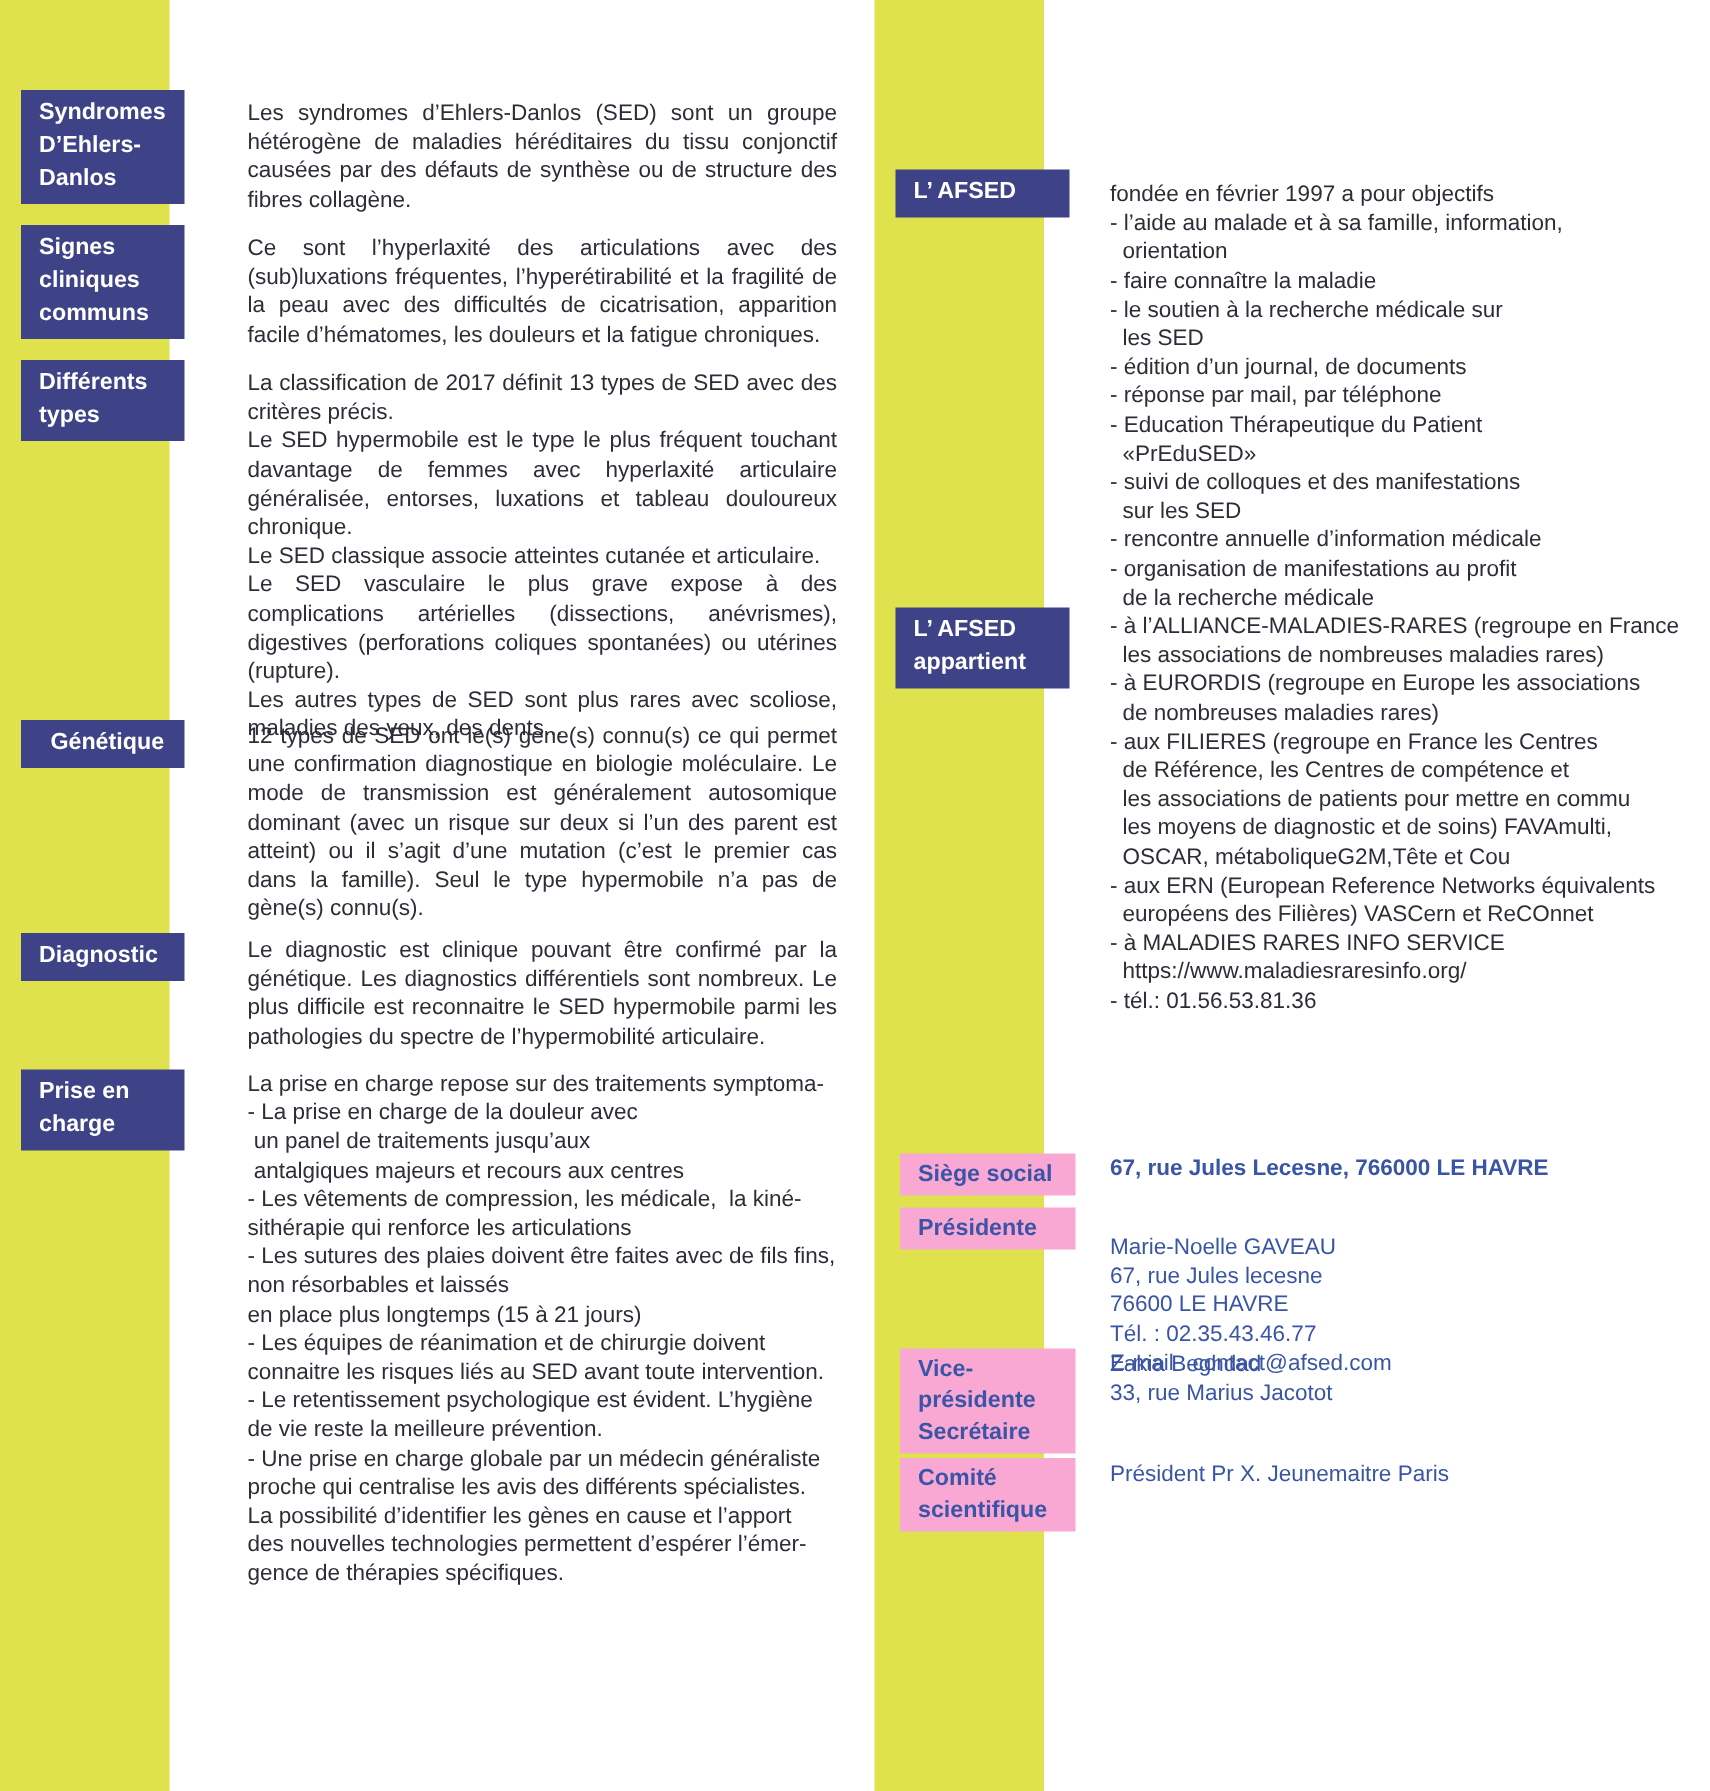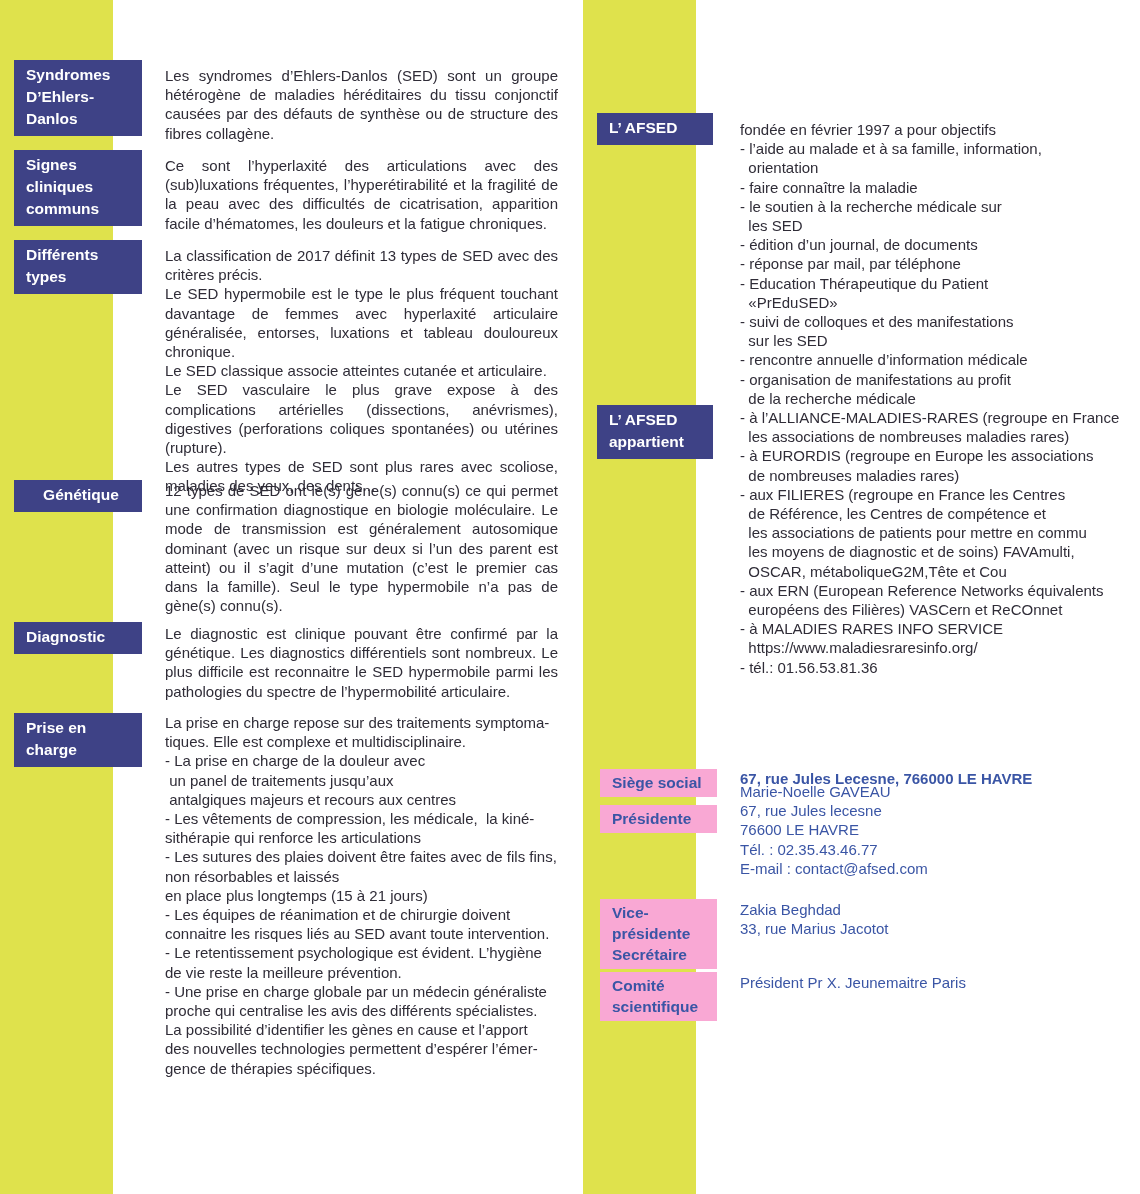--- a/index.html
+++ b/index.html
@@ -14,21 +14,21 @@
   .accent-bar{
     position:absolute;top:0;bottom:0;
     background:#dfe24c;
   }
   #bar-left{left:0;width:113px;}
   #bar-right{left:583px;width:113px;}
 
   .label-box{
     position:absolute;
     box-sizing:border-box;
-    width:128px;
+    width:109px;
     background:#3e4286;
     color:#ffffff;
     font-size:15.5px;
     font-weight:700;
     line-height:22px;
     padding:4px 6px 6px 12px;
   }
   .label-box.white{
     background:#f9a8d4;
     color:#3a55a5;
@@ -101,21 +101,20 @@
 <div class="text-block left-text" style="top:624px;">
     <p class="para">Le diagnostic est clinique pouvant être confirmé par la génétique. Les diagnostics différentiels sont nombreux. Le plus difficile est reconnaitre le SED hypermobile parmi les pathologies du spectre de l’hypermobilité articulaire.</p>
   </div>
 
 <div class="label-box left-label" style="top:713px;">
     <div class="ln">Prise en</div>
     <div class="ln">charge</div>
   </div>
 <div class="text-block left-text" style="top:713px;">
     <div class="ln">La prise en charge repose sur des traitements symptoma-</div>
-    <div class="ln">tiques. Elle est complexe et multidisciplinaire.</div>
     <div class="ln">- La prise en charge de la douleur avec</div>
     <div class="ln"> un panel de traitements jusqu’aux</div>
     <div class="ln"> antalgiques majeurs et recours aux centres</div>
     <div class="ln">- Les vêtements de compression, les médicale,  la kiné-</div>
     <div class="ln">sithérapie qui renforce les articulations</div>
     <div class="ln">- Les sutures des plaies doivent être faites avec de fils fins,</div>
     <div class="ln">non résorbables et laissés</div>
     <div class="ln">en place plus longtemps (15 à 21 jours)</div>
     <div class="ln">- Les équipes de réanimation et de chirurgie doivent</div>
     <div class="ln">connaitre les risques liés au SED avant toute intervention.</div>
@@ -171,21 +170,21 @@
   </div>
 
 <div class="label-box white right-label-white" style="top:769px;">
     <div class="ln">Siège social</div>
   </div>
 <div class="text-block right-text blue bold" style="top:769px;">67, rue Jules Lecesne, 766000 LE HAVRE</div>
 
 <div class="label-box white right-label-white" style="top:805px;">
     <div class="ln">Présidente</div>
   </div>
-<div class="text-block right-text blue" style="top:782px;">
+<div class="text-block right-text blue" style="top:822px;">
     <div class="ln">Marie-Noelle GAVEAU</div>
     <div class="ln">67, rue Jules lecesne</div>
     <div class="ln">76600 LE HAVRE</div>
     <div class="ln">Tél. : 02.35.43.46.77</div>
     <div class="ln">E-mail : contact@afsed.com</div>
   </div>
 
 <div class="label-box white right-label-white" style="top:899px;">
     <div class="ln">Vice-présidente</div>
     <div class="ln">Secrétaire</div>

